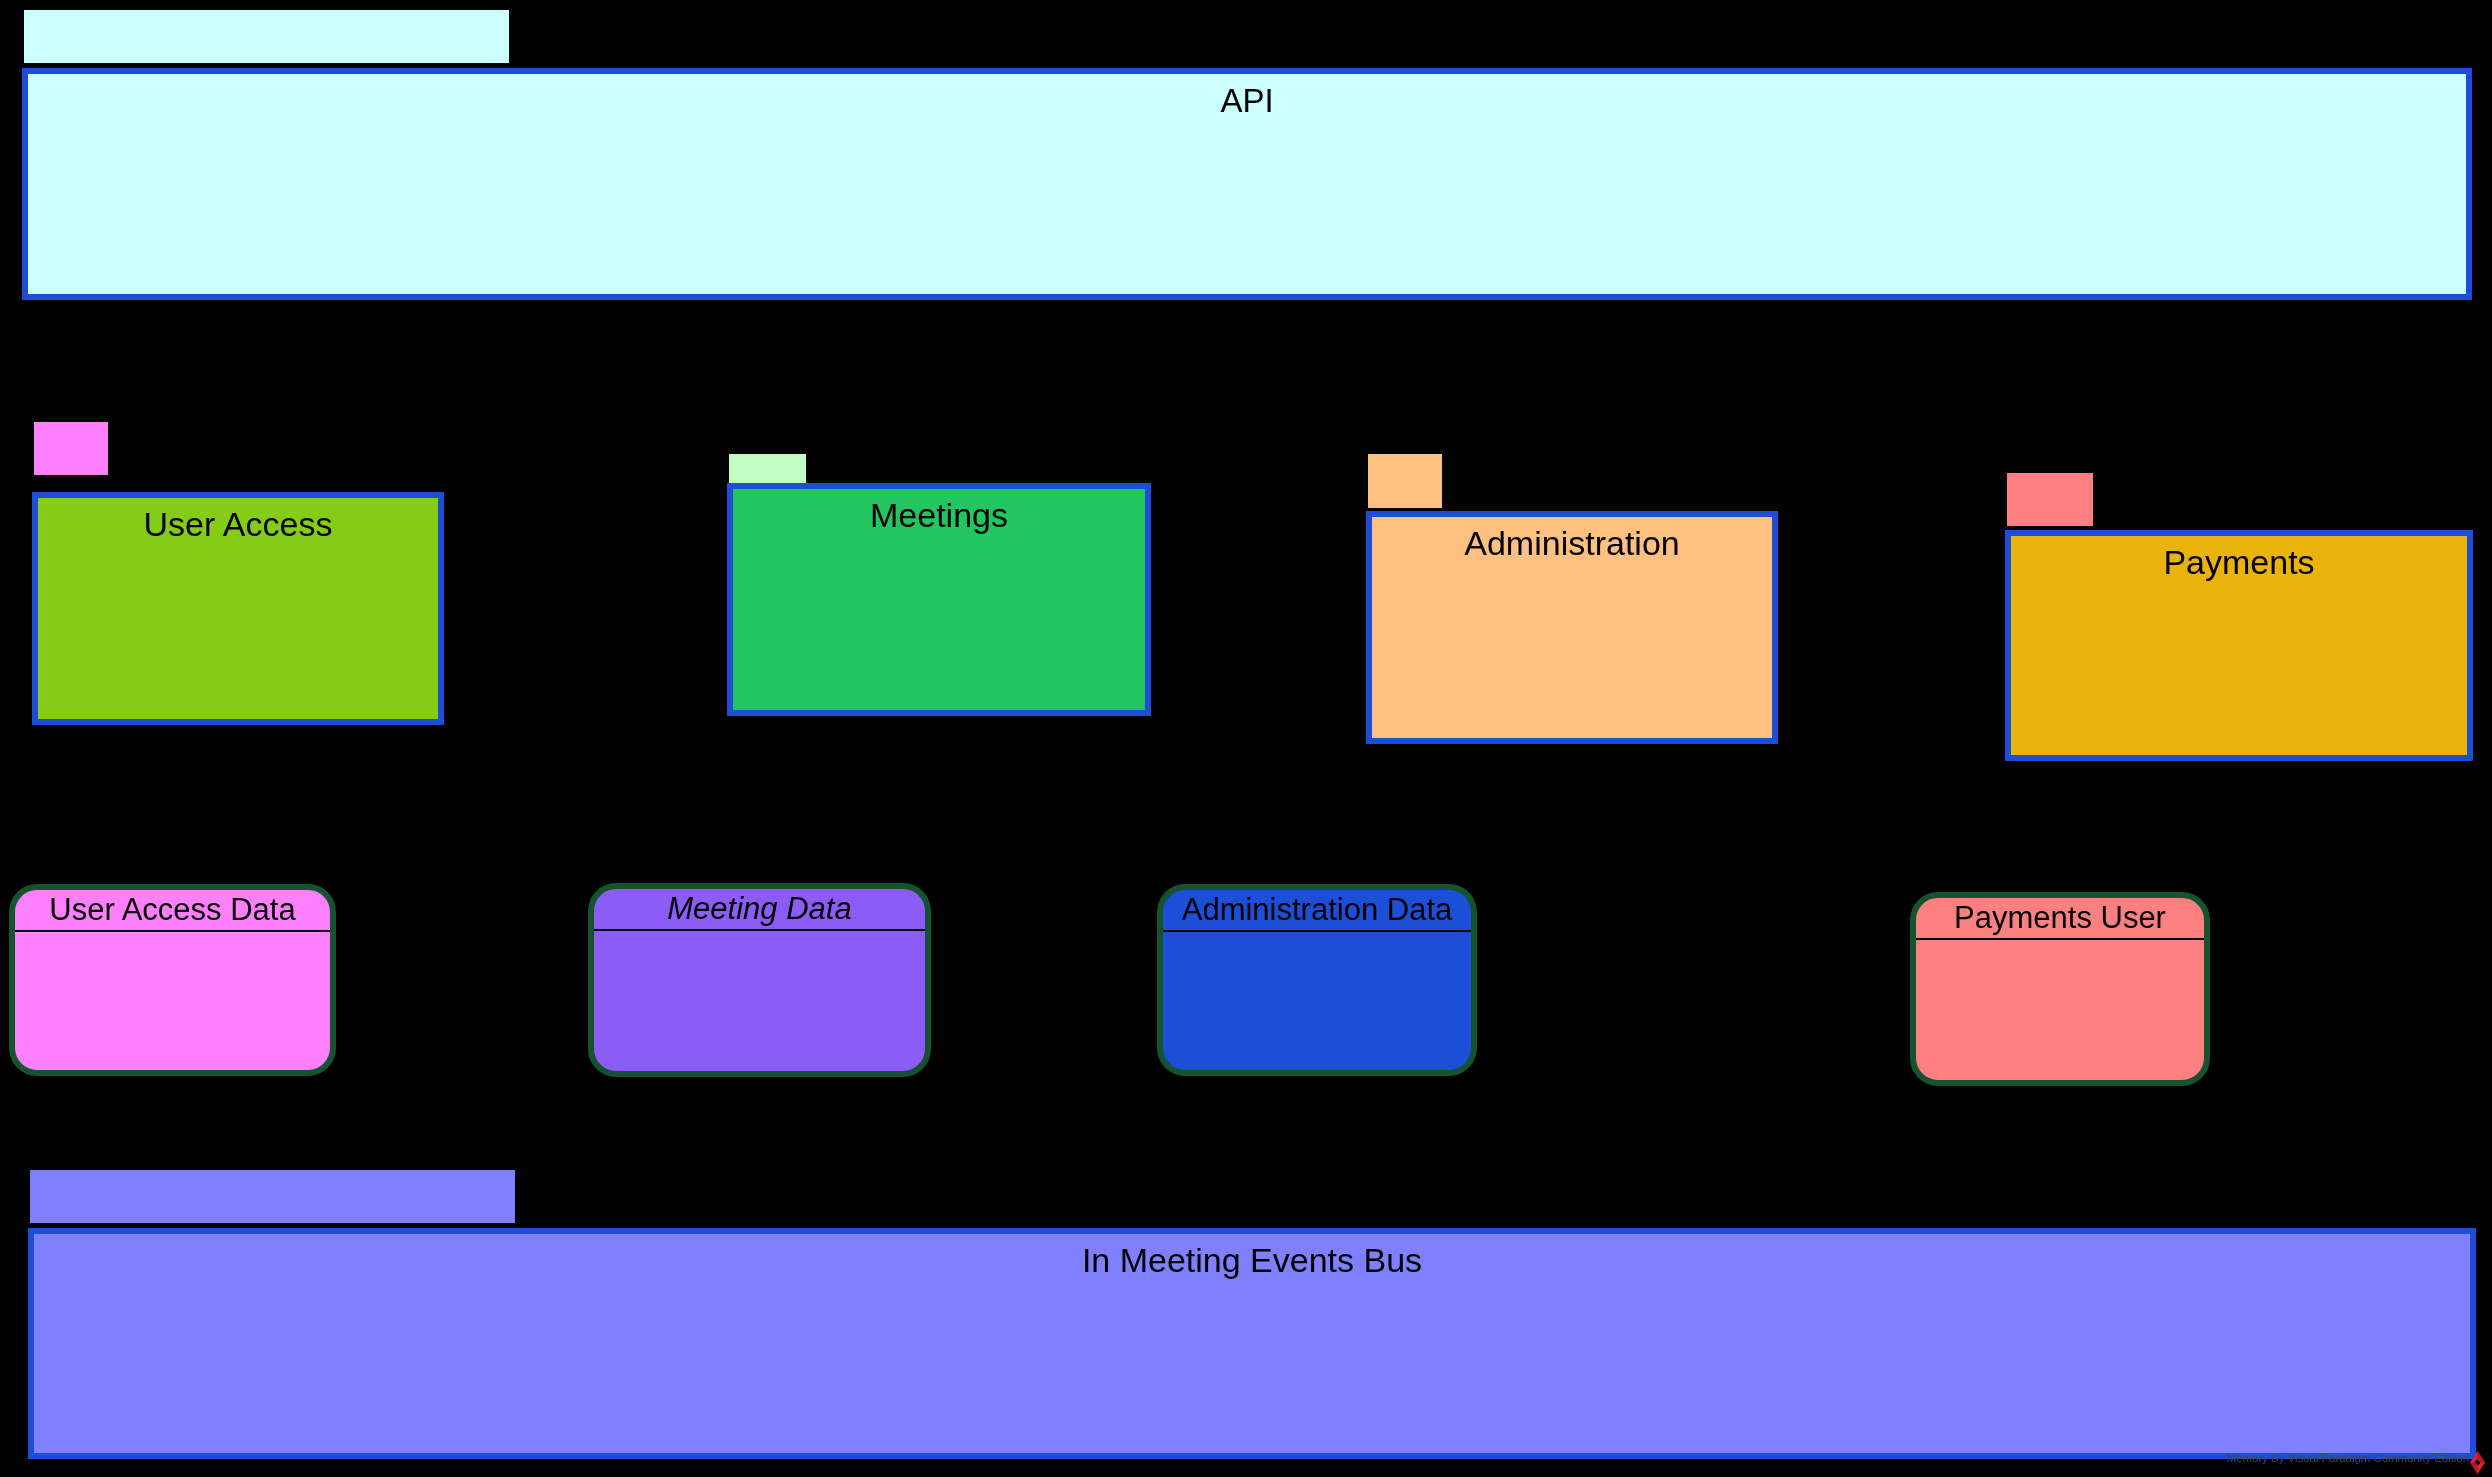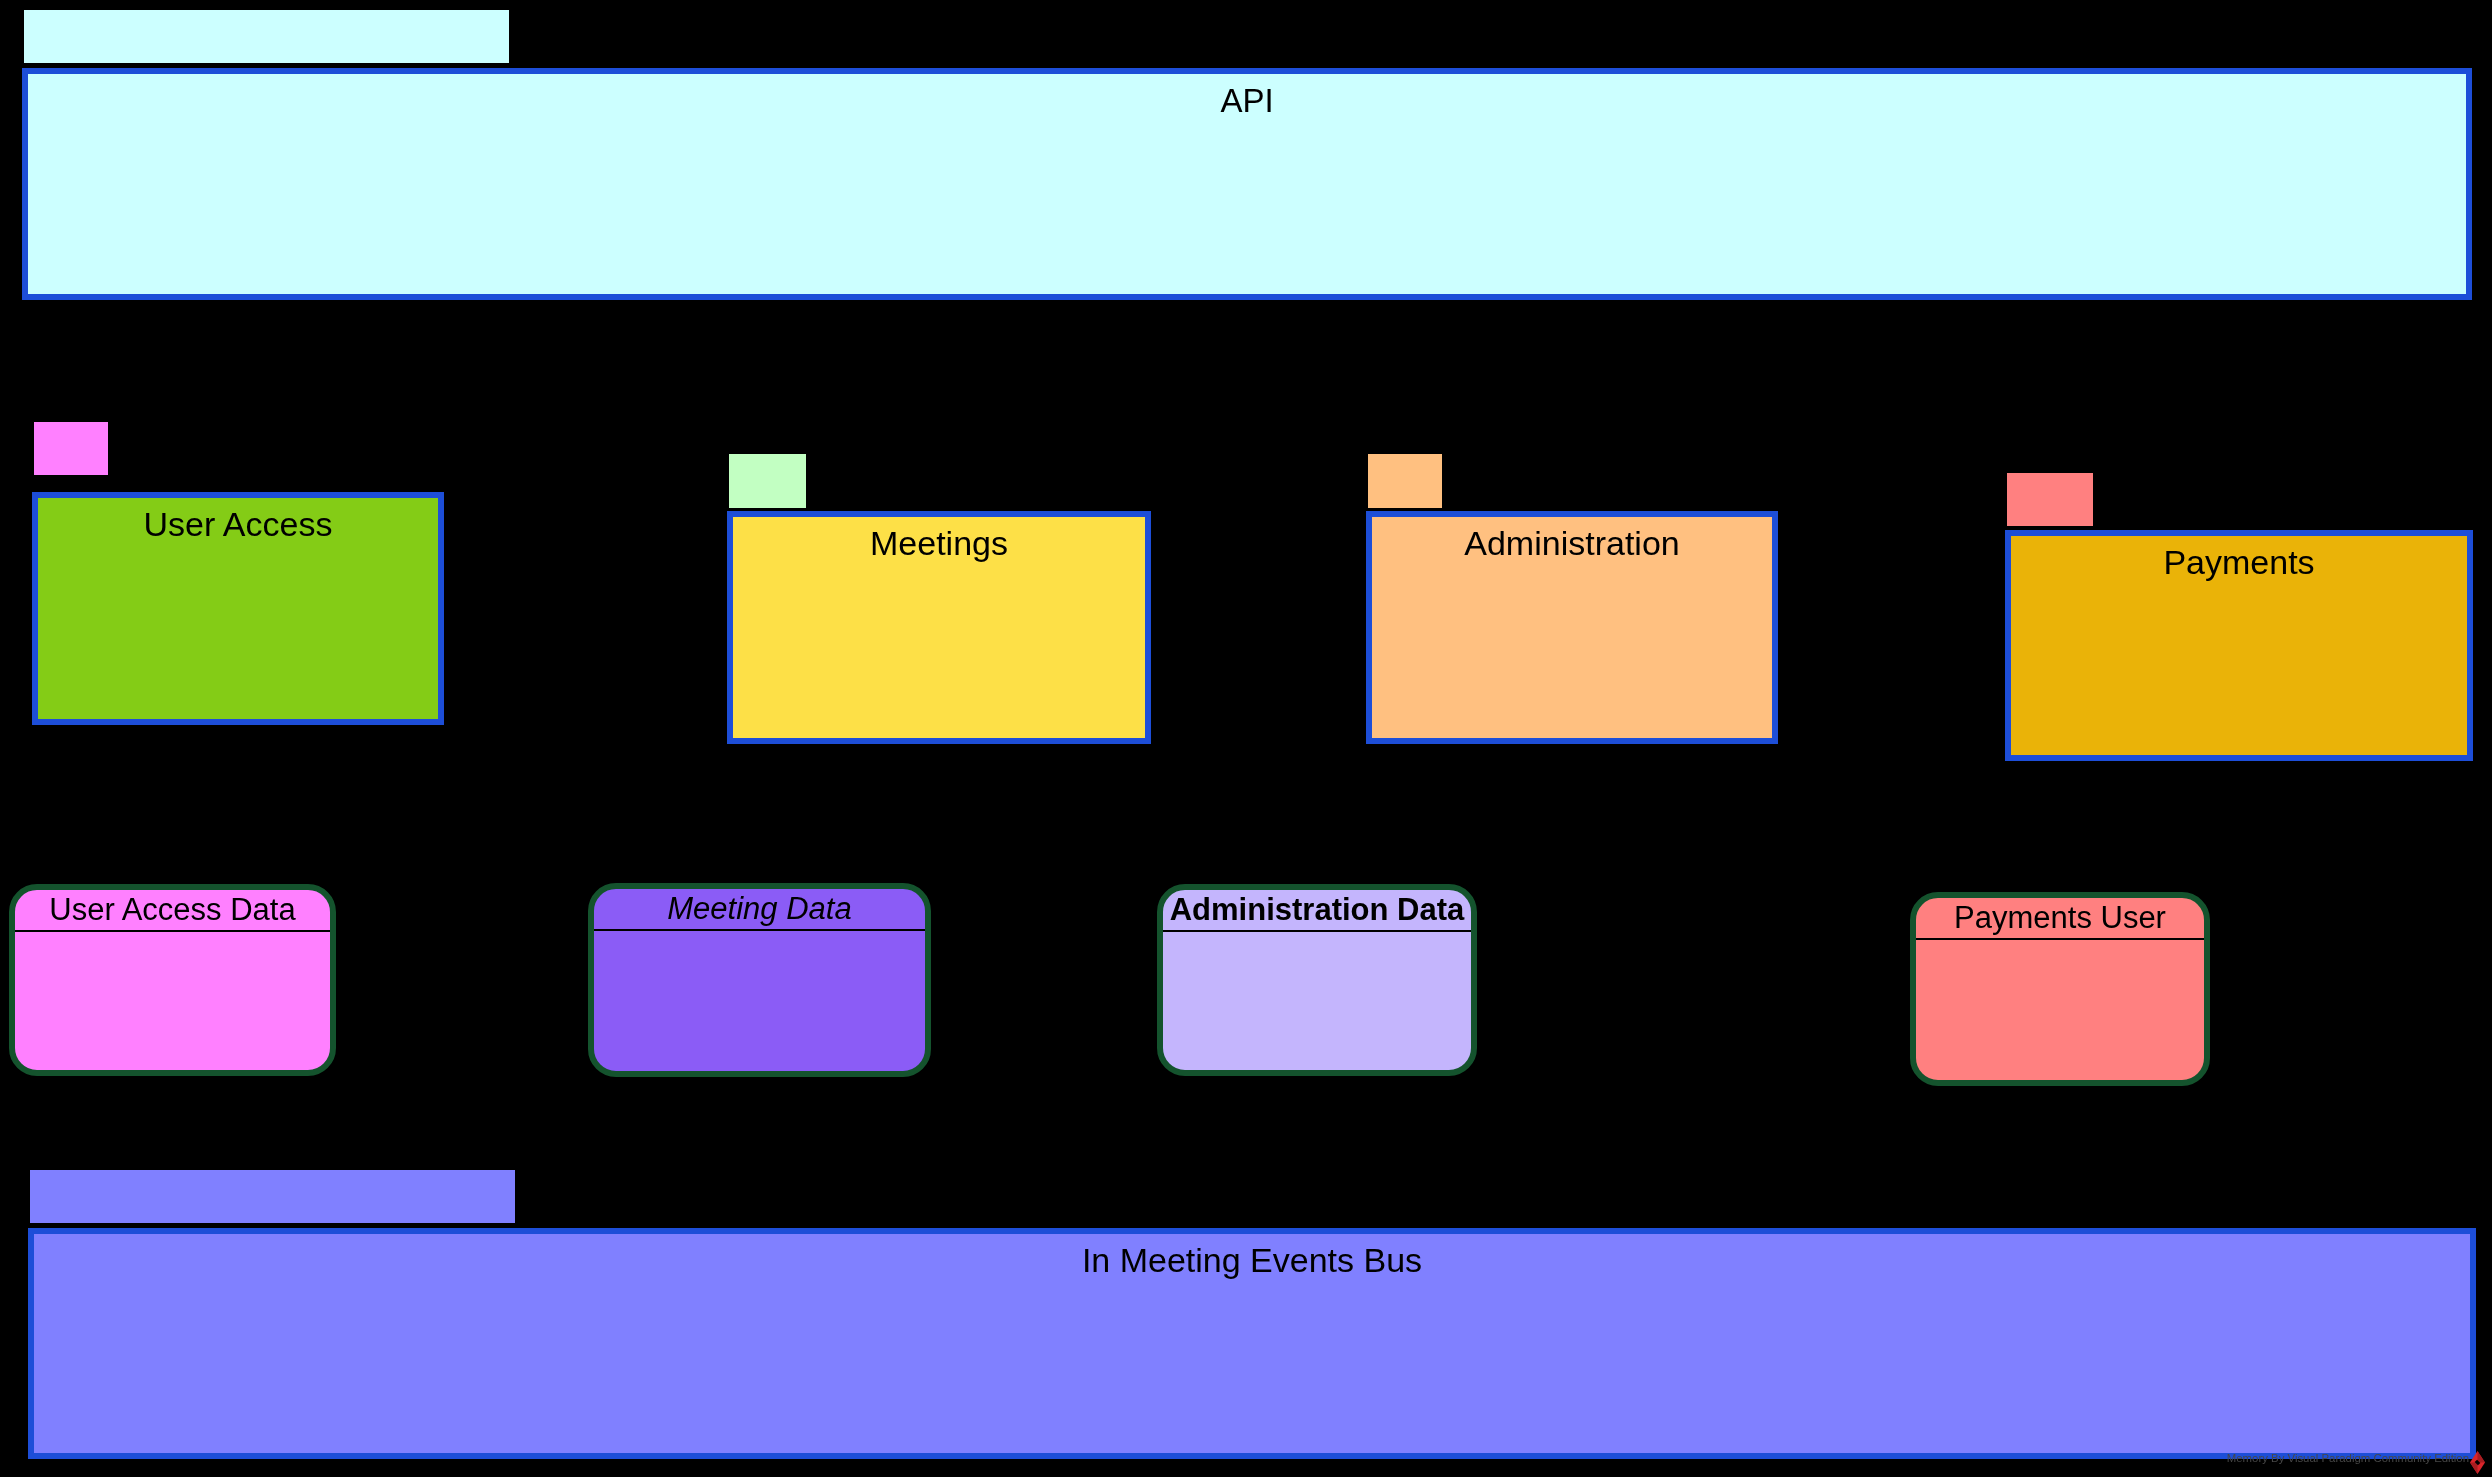--- a/index.html
+++ b/index.html
@@ -78,21 +78,21 @@
 
   <div>
     <div class="folder-tab" style="left:32px; top:420px; width:78px; height:57px; background:#FF80FF;"></div>
     <div class="folder-body" style="left:32px; top:492px; width:412px; height:233px; background:#84cc16;">
       <span class="folder-label">User Access</span>
     </div>
   </div>
 
   <div>
     <div class="folder-tab" style="left:727px; top:452px; width:81px; height:58px; background:#C2FFC2;"></div>
-    <div class="folder-body" style="left:727px; top:511px; width:424px; height:233px; background:#fde047;">
+    <div class="folder-body" style="left:727px; top:483px; width:424px; height:233px; background:#22c55e;">
       <span class="folder-label">Meetings</span>
     </div>
   </div>
 
   <div>
     <div class="folder-tab" style="left:1366px; top:452px; width:78px; height:58px; background:#FFC080;"></div>
     <div class="folder-body" style="left:1366px; top:511px; width:412px; height:233px; background:#FFC080;">
       <span class="folder-label">Administration</span>
     </div>
   </div>
@@ -105,21 +105,21 @@
   </div>
 
   <div class="data-node" style="left:9px; top:884px; width:327px; height:192px; background:#FF80FF;">
     <div class="data-node-title">User Access Data</div>
   </div>
 
   <div class="data-node" style="left:588px; top:883px; width:343px; height:194px; background:#8b5cf6;font-style:italic;">
     <div class="data-node-title">Meeting Data</div>
   </div>
 
-  <div class="data-node" style="left:1157px; top:884px; width:320px; height:192px; background:#c4b5fd;font-weight:bold;">
+  <div class="data-node" style="left:1157px; top:884px; width:320px; height:192px; background:#1d4ed8;">
     <div class="data-node-title">Administration Data</div>
   </div>
 
   <div class="data-node" style="left:1910px; top:892px; width:300px; height:194px; background:#FF8080;">
     <div class="data-node-title">Payments User</div>
   </div>
 
   <div>
     <div class="folder-tab" style="left:28px; top:1168px; width:489px; height:57px; background:#8080FF;"></div>
     <div class="folder-body" style="left:28px; top:1228px; width:2448px; height:231px; background:#8080FF;">

